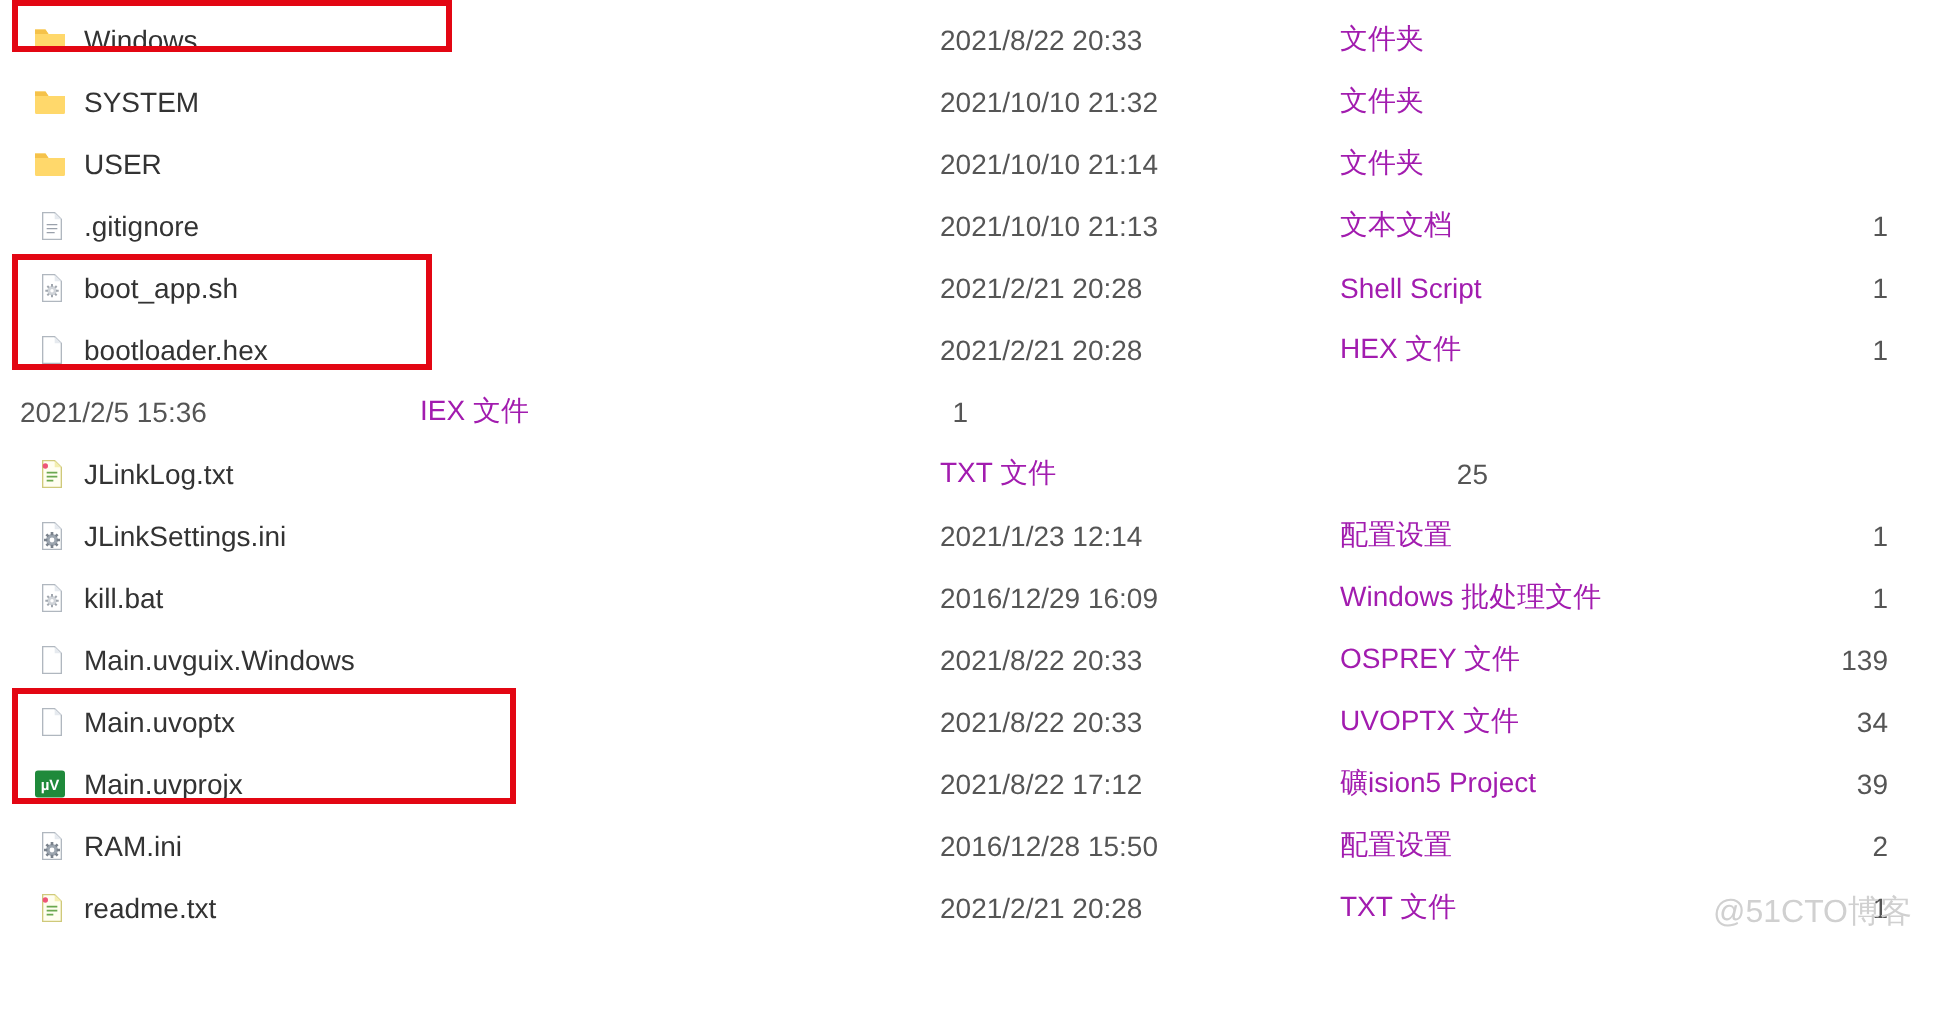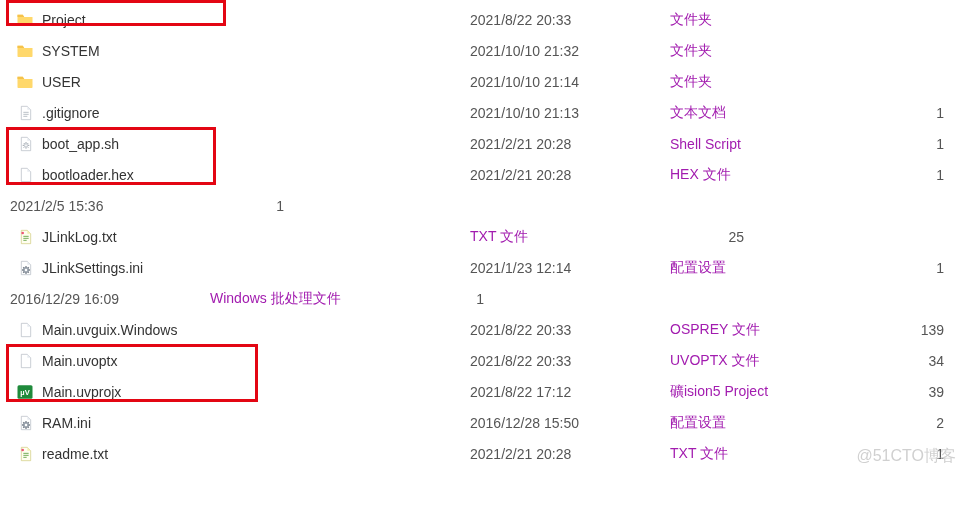--- a/index.html
+++ b/index.html
@@ -63,21 +63,21 @@
 
 <div id="list">
     <div class="row">
       <div class="col-name">
         <span class="icon">
           <svg viewBox="0 0 24 24" width="18" height="18">
             <path fill="#ffd86b" d="M2 5h7l2 3h11v11a1 1 0 0 1-1 1H3a1 1 0 0 1-1-1V5z"></path>
             <path fill="#f5c24a" d="M2 5h7l2 3H2z"></path>
           </svg>
         </span>
-        <span>Project</span>
+        <span>Windows</span>
       </div>
       <div class="col-date">2021/8/22 20:33</div>
       <div class="col-type">文件夹</div>
       <div class="col-size"></div>
     </div>
     <div class="row">
       <div class="col-name">
         <span class="icon">
           <svg viewBox="0 0 24 24" width="18" height="18">
             <path fill="#ffd86b" d="M2 5h7l2 3h11v11a1 1 0 0 1-1 1H3a1 1 0 0 1-1-1V5z"></path>
@@ -147,20 +147,21 @@
           </svg>
         </span>
         <span>bootloader.hex</span>
       </div>
       <div class="col-date">2021/2/21 20:28</div>
       <div class="col-type">HEX 文件</div>
       <div class="col-size">1</div>
     </div>
     <div class="row">
       <div class="col-date">2021/2/5 15:36</div>
+      <div class="col-type">IEX 文件</div>
       <div class="col-size">1</div>
     </div>
     <div class="row">
       <div class="col-name">
         <span class="icon">
           <svg viewBox="0 0 24 24" width="16" height="18">
             <path fill="#fffef0" stroke="#cfc97a" d="M5 2h9l5 5v15H5z"></path>
             <path fill="#f4efb0" d="M14 2v5h5z"></path>
             <path stroke="#6ba84f" stroke-width="1.4" d="M8 11h8M8 14h8M8 17h5"></path>
             <circle cx="7" cy="6" r="2" fill="#e57"></circle>
@@ -184,20 +185,34 @@
             </g>
           </svg>
         </span>
         <span>JLinkSettings.ini</span>
       </div>
       <div class="col-date">2021/1/23 12:14</div>
       <div class="col-type">配置设置</div>
       <div class="col-size">1</div>
     </div>
     <div class="row">
+      <div class="col-name">
+        <span class="icon">
+          <svg viewBox="0 0 24 24" width="16" height="18">
+            <path fill="#fff" stroke="#b0b7bf" d="M5 2h9l5 5v15H5z"></path>
+            <path fill="#e6eaef" d="M14 2v5h5z"></path>
+            <g transform="translate(12 14)">
+              <circle r="3.5" fill="#d0d4d9"></circle>
+              <circle r="1.3" fill="#fff"></circle>
+              <path stroke="#a0a6ae" stroke-width="1.5" d="M0 -5V-3M0 5V3M-5 0H-3M5 0H3M-3.5 -3.5l1.2 1.2M3.5 3.5l-1.2-1.2M-3.5 3.5l1.2-1.2M3.5 -3.5l-1.2 1.2"></path>
+            </g>
+          </svg>
+        </span>
+        <span>kill.bat</span>
+      </div>
       <div class="col-date">2016/12/29 16:09</div>
       <div class="col-type">Windows 批处理文件</div>
       <div class="col-size">1</div>
     </div>
     <div class="row">
       <div class="col-name">
         <span class="icon">
           <svg viewBox="0 0 24 24" width="16" height="18">
             <path fill="#fff" stroke="#b0b7bf" d="M5 2h9l5 5v15H5z"></path>
             <path fill="#e6eaef" d="M14 2v5h5z"></path>

